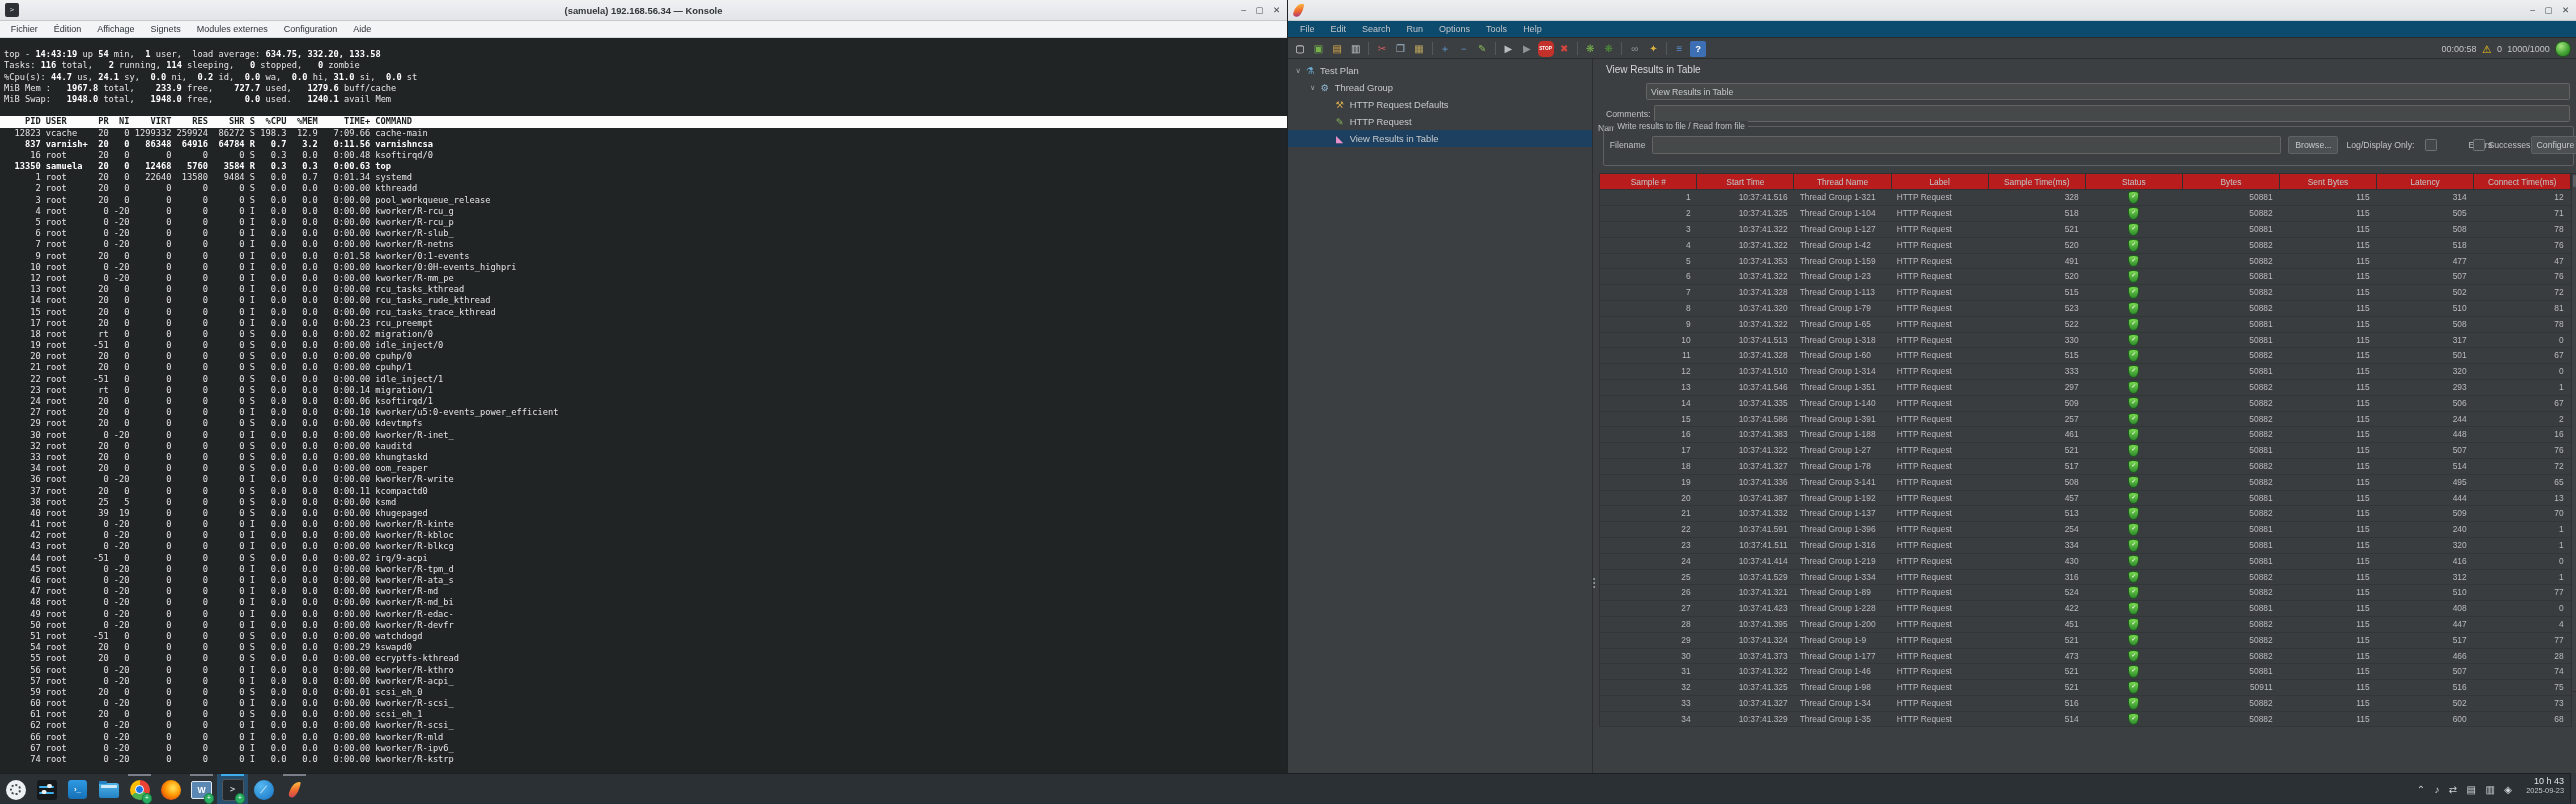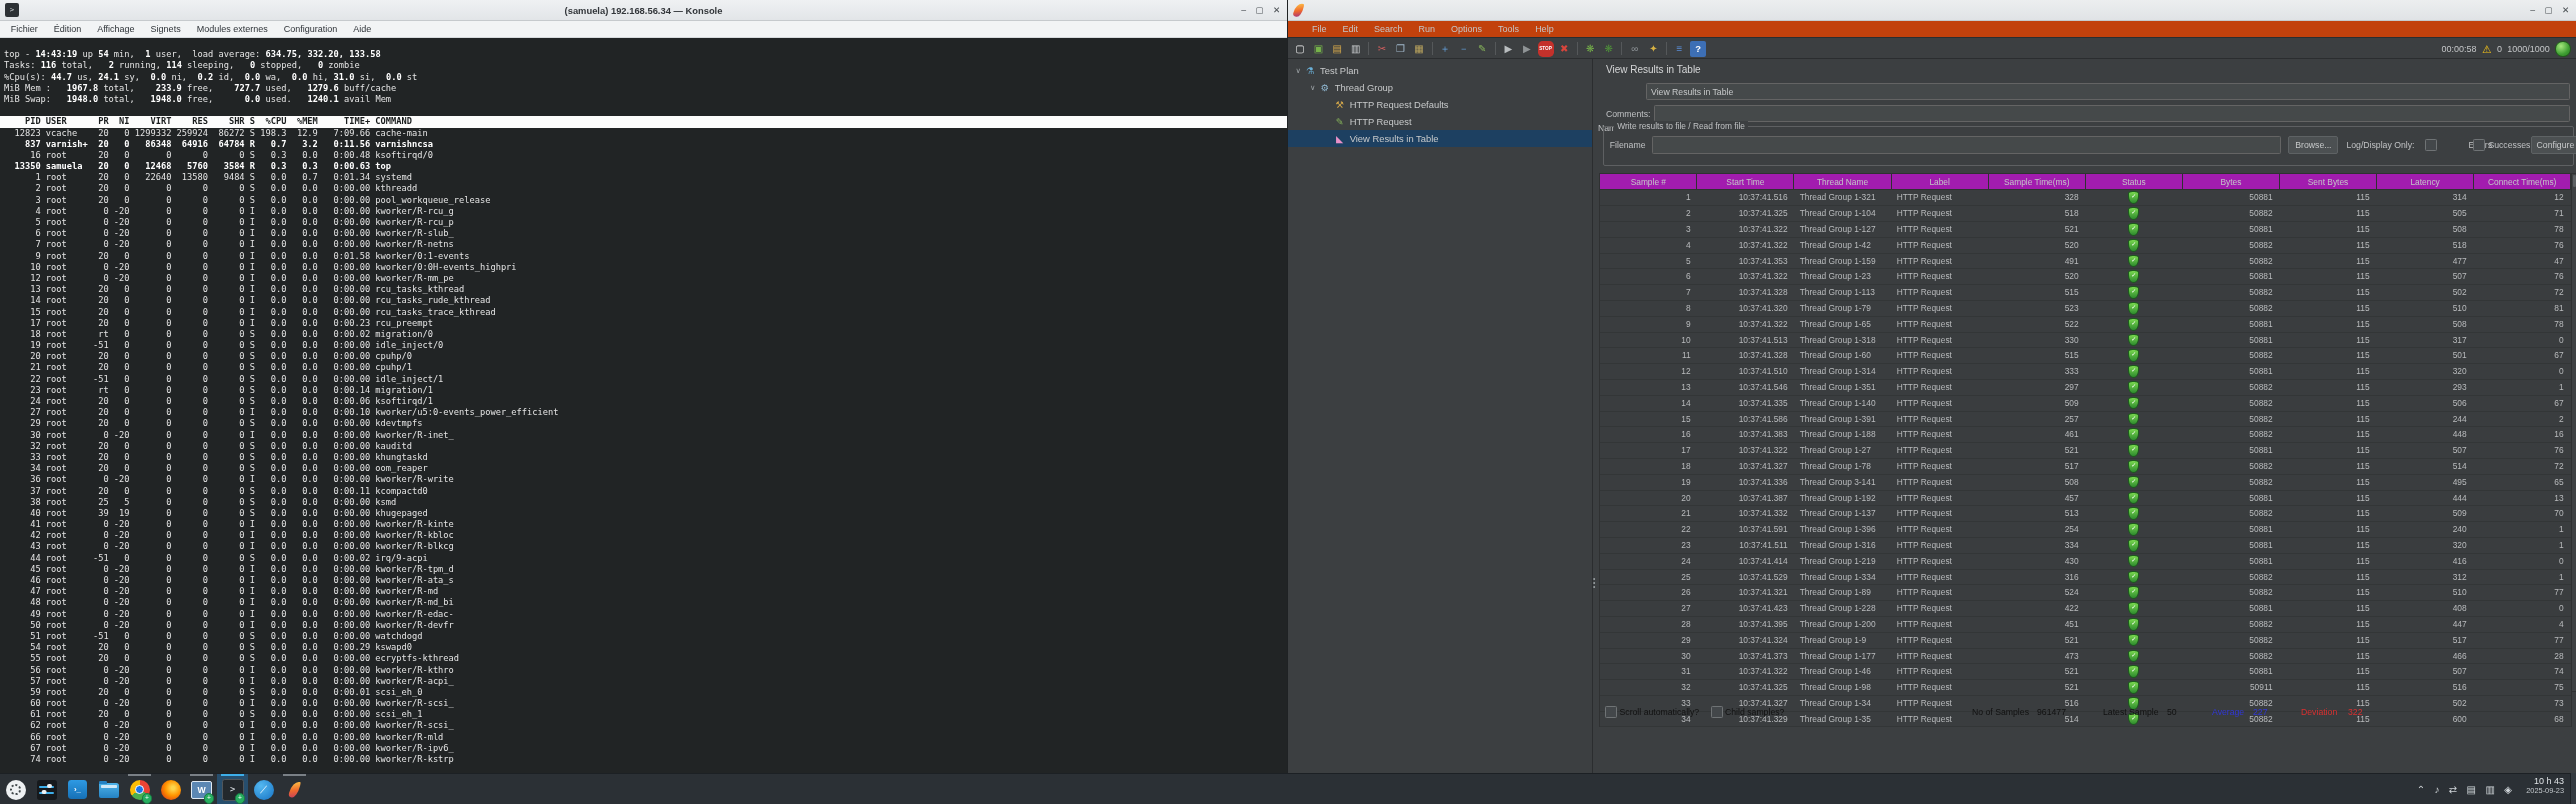--- a/index.html
+++ b/index.html
@@ -17,21 +17,21 @@
             font-family:"DejaVu Sans Mono",monospace;font-size:8.7px;line-height:11.2px;color:#e4e4e4;white-space:pre;}
   #terminal .tline{height:11.2px;padding-left:4px;}
   #terminal .thead{background:#fcfcfc;color:#1a1d1e;font-weight:bold;}
   #terminal .bold{font-weight:bold;color:#ffffff;}
   #terminal b{color:#ffffff;}
   
   #jmeter{position:absolute;left:1287px;top:0;width:1289px;height:773px;background:#3c3f41;border-left:0.7px solid #1f2224;box-sizing:border-box;}
   #j-titlebar{position:absolute;left:0;top:0;width:100%;height:20px;background:linear-gradient(#eceeef,#e0e3e6);border-bottom:0.7px solid #c6cacd;}
   #j-title{position:absolute;left:0;right:0;top:4.7px;text-align:center;font-size:9px;color:#34383c;}
   .feather{position:absolute;left:6px;top:2.7px;width:8.7px;height:14px;background:linear-gradient(160deg,#ffd24a,#f06a2d 55%,#9c2a88);border-radius:90% 10% 60% 40%/80% 20% 80% 20%;transform:rotate(12deg);}
-  #j-menubar{position:absolute;left:0;top:21px;width:100%;height:17.4px;background:#c2410c;border-bottom:0.7px solid #2b2d2f;display:flex;align-items:center;padding-left:16px;box-sizing:border-box;}
+  #j-menubar{position:absolute;left:0;top:21px;width:100%;height:17.4px;background:#0c4a6e;border-bottom:0.7px solid #2b2d2f;display:flex;align-items:center;padding-left:4px;box-sizing:border-box;}
   #j-menubar .mi{font-size:9px;color:#c4c6c8;padding:0 8px;cursor:default;}
   #j-toolbar{position:absolute;left:0;top:39px;width:100%;height:20px;background:#3c3f41;border-bottom:0.7px solid #2b2d2f;display:flex;align-items:center;padding-left:2.7px;box-sizing:border-box;}
   .tico{width:16px;height:16px;margin:0 1.3px;border-radius:2px;font-size:10px;line-height:16px;text-align:center;cursor:pointer;}
   .tsep{width:0.7px;height:13.4px;background:#55585a;margin:0 3.4px;}
   .tico.stop{background:#c4312b;color:#fff;font-size:4.7px;font-weight:bold;line-height:16px;border-radius:4.7px;}
   .tico.help{background:#3d6fb5;color:#fff;font-weight:bold;font-size:9.4px;}
   #j-toolright{position:absolute;right:5.4px;top:39px;height:20px;display:flex;align-items:center;gap:5.4px;font-size:9px;color:#c4c6c8;}
   #warn-tri{color:#f2c118;font-size:10.7px;}
   #run-dot{width:13.4px;height:13.4px;border-radius:50%;background:radial-gradient(circle at 35% 30%,#a5e87d,#3f9e33 60%,#2a7a22);border:0.7px solid #1e5a18;}
   
@@ -45,21 +45,21 @@
   #p-title{position:absolute;left:8px;top:5.4px;font-size:10px;color:#d6d7d8;}
   .frow-label{position:absolute;font-size:8.7px;color:#c0c2c4;}
   .jinput{position:absolute;background:#45494a;border:0.7px solid #646464;border-radius:1.3px;color:#c8cacb;font-size:8.7px;padding:0 4px;box-sizing:border-box;height:17.4px;line-height:16px;}
   .groupbox{position:absolute;left:5.4px;top:67px;width:969px;height:38px;border:0.7px solid #5e6062;border-radius:2px;}
   .legend{position:absolute;left:9.4px;top:-6px;background:#3c3f41;padding:0 3.4px;font-size:8.4px;color:#bfc1c3;}
   .jbtn{position:absolute;background:#4c5052;border:0.7px solid #5e6264;border-radius:2px;color:#c8cacb;font-size:8.7px;text-align:center;height:17.4px;line-height:16px;cursor:pointer;box-sizing:border-box;}
   .jcheck{position:absolute;width:10px;height:10px;background:#43474a;border:0.7px solid #6f7375;border-radius:1.3px;cursor:pointer;}
   .jchecklabel{position:absolute;font-size:8.7px;color:#c0c2c4;}
   
   #j-table{position:absolute;left:1.3px;top:114px;width:973px;}
-  .thdr{display:flex;height:17.4px;background:#a21caf;border:0.7px solid #2f3132;box-sizing:border-box;}
+  .thdr{display:flex;height:17.4px;background:#b91c1c;border:0.7px solid #2f3132;box-sizing:border-box;}
   .thdr div{width:97px;border-right:0.7px solid #2f3132;font-size:8.4px;color:#c4c6c8;text-align:center;line-height:16px;overflow:hidden;}
   #tbody{border-left:0.7px solid #2f3132;border-right:0.7px solid #2f3132;}
   .trw{display:flex;height:14.8px;border-bottom:0.7px solid #333637;background:#3a3d3f;}
   .trw div{width:97px;font-size:8.4px;color:#b9bbbd;line-height:14px;overflow:hidden;box-sizing:border-box;}
   .num{text-align:right;padding-right:6.7px;}
   .txt{text-align:left;padding-left:5.4px;}
   .stat{display:flex;justify-content:center;align-items:center;}
   .shield{width:9.4px;height:10.7px;background:linear-gradient(#79d84f,#2e8b2e);border:0.7px solid #1c5c1c;border-radius:4.7px 4.7px 5.4px 5.4px/2.7px 2.7px 7.4px 7.4px;color:#fff;font-size:6px;line-height:9.4px;text-align:center;}
   #vscroll{position:absolute;right:0px;top:114px;width:6px;height:519px;background:#3f4244;border:0.7px solid #2f3132;box-sizing:border-box;}
   #vthumb{position:absolute;left:0.7px;top:0.7px;width:3.4px;height:12px;background:#5d6163;border-radius:1.3px;}
@@ -721,34 +721,20 @@
               <div class="num">115</div>
               <div class="num">600</div>
               <div class="num">68</div>
             </div>
           </div>
       </div>
       <div id="vscroll">
           <div id="vthumb"></div>
         </div>
 
-      <div id="j-footer">
-        <div class="jcheck" style="left:6.7px;top:8px;"></div>
-        <div class="blk" style="position:absolute;left:21.5px;top:8.7px;">Scroll automatically?</div>
-        <div class="jcheck" style="left:113px;top:8px;"></div>
-        <div class="blk" style="position:absolute;left:127px;top:8.7px;">Child samples?</div>
-        <div class="blk" style="position:absolute;left:374px;top:8.7px;">No of Samples</div>
-        <div class="blk" style="position:absolute;left:439px;top:8.7px;">961477</div>
-        <div class="blk" style="position:absolute;left:505px;top:8.7px;">Latest Sample</div>
-        <div class="blk" style="position:absolute;left:569px;top:8.7px;">50</div>
-        <div class="avg" style="position:absolute;left:614px;top:8.7px;">Average</div>
-        <div class="avg" style="position:absolute;left:655px;top:8.7px;">227</div>
-        <div class="dev" style="position:absolute;left:703px;top:8.7px;">Deviation</div>
-        <div class="dev" style="position:absolute;left:750px;top:8.7px;">322</div>
-      </div>
     </div>
   </div>
 
   <div id="taskbar">
       <div class="tb-item">
         <div class="i-circle i-launcher"></div>
       </div>
       <div class="tb-item">
         <div class="i-sliders"></div>
       </div>

